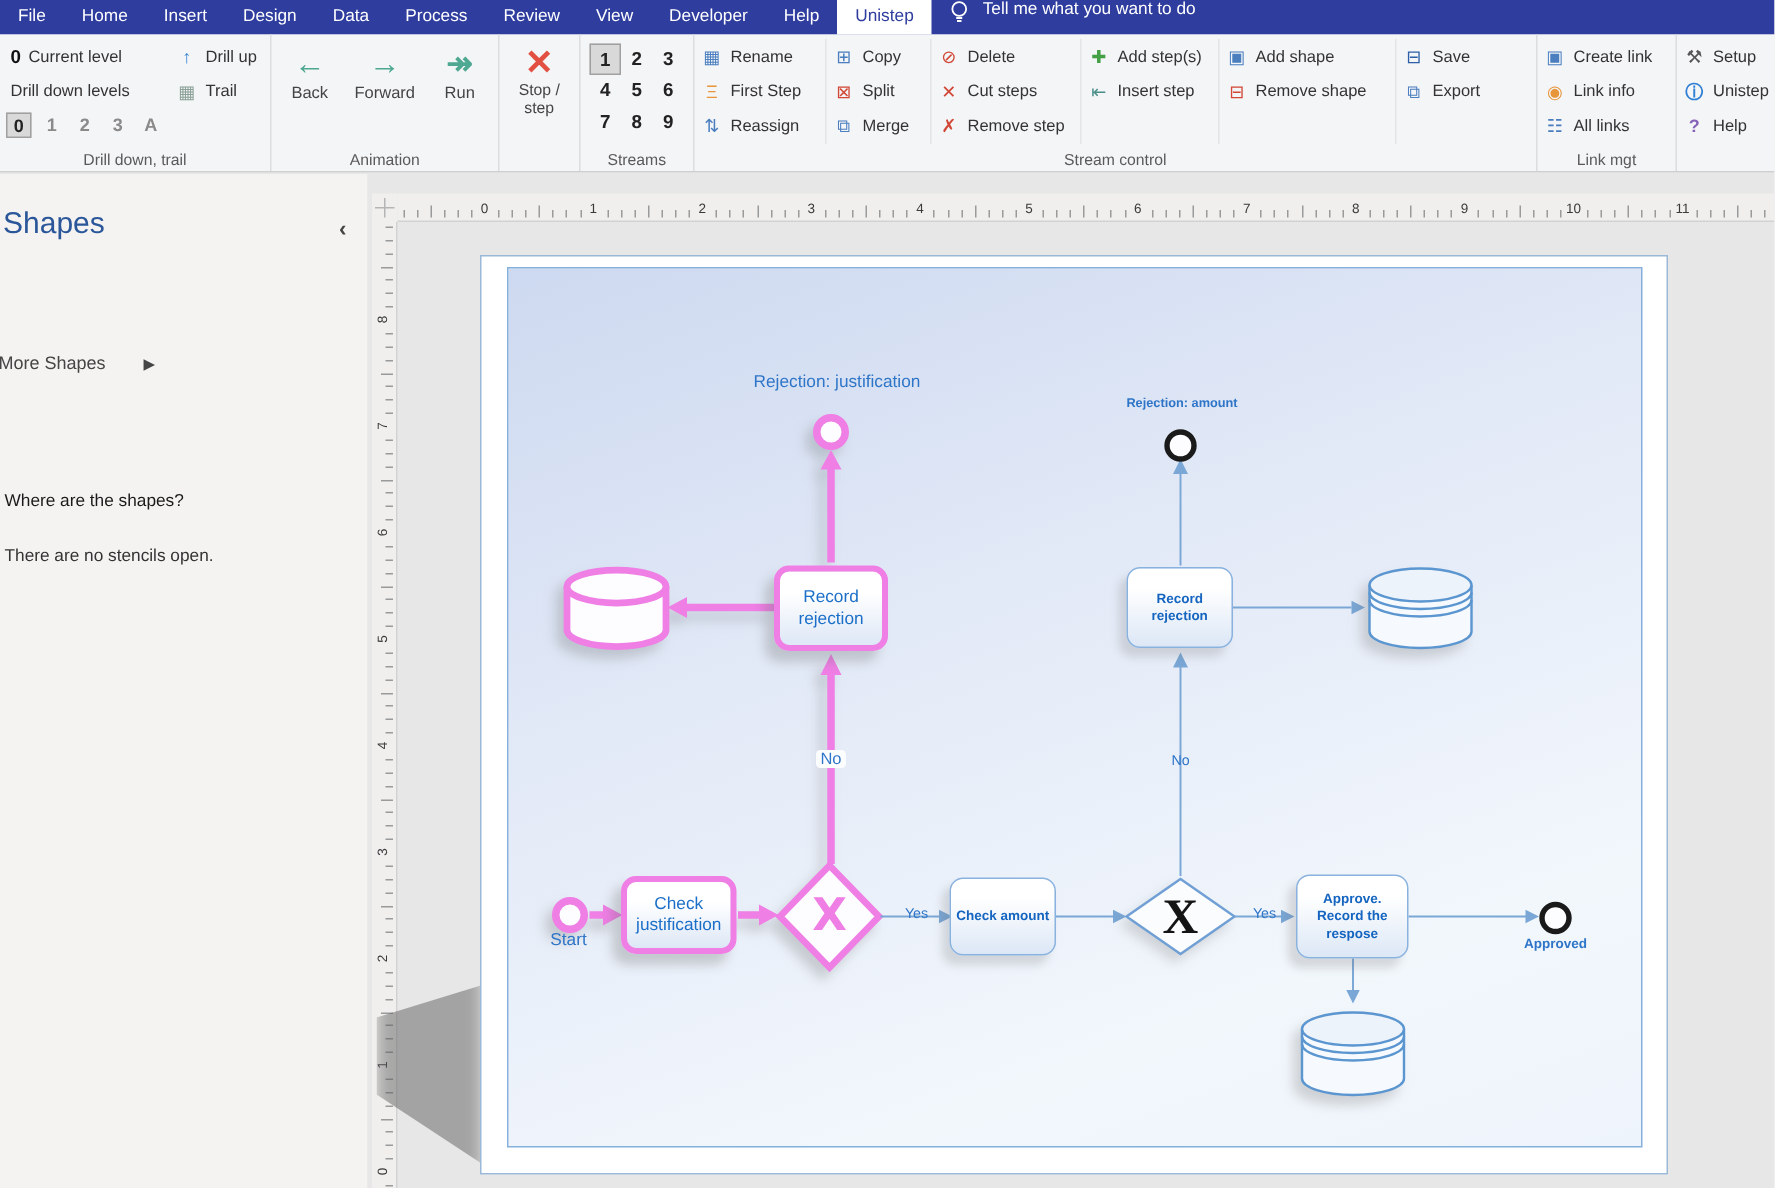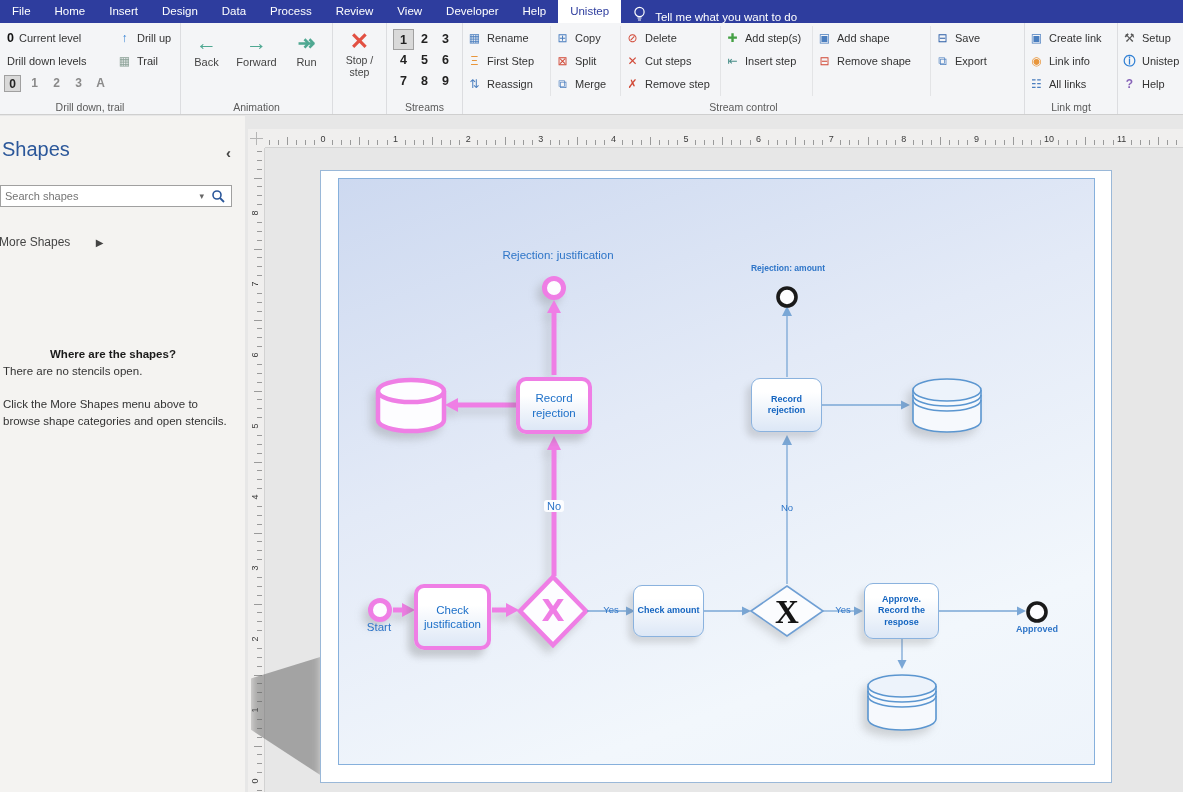--- a/index.html
+++ b/index.html
@@ -3,21 +3,21 @@
 <meta charset="utf-8">
 <style>
   * { margin:0; padding:0; box-sizing:border-box; }
   html,body { width:1183px; height:792px; overflow:hidden; font-family:"Liberation Sans",sans-serif; }
   #app { position:absolute; left:0; top:0; width:1183px; height:792px; background:#e7e7e7; overflow:hidden; }
 
   
   .menubar { position:absolute; left:0; top:0; width:1183px; height:23px; background:#2e3d9e; display:flex; align-items:stretch; }
   .mtab { padding:0 12px; line-height:23px; font-size:11.5px; color:#fff; white-space:nowrap; cursor:default; }
   .mtab.active { background:#fff; color:#2e3d9e; }
-  .tellme-wrap { display:flex; align-items:flex-end; margin-left:12px; color:#fff; font-size:11.5px; gap:9px; }
+  .tellme-wrap { display:flex; align-items:flex-start; margin-left:12px; color:#fff; font-size:11.5px; gap:9px; }
 
   
   .ribbon { position:absolute; left:0; top:23px; width:1183px; height:92px; background:#f4f5f7; border-bottom:1px solid #cfcfcf; display:flex; }
   .rgroup { position:relative; height:100%; border-right:1px solid #dcdde0; padding-top:3px; }
   .glabel { position:absolute; bottom:1px; left:0; right:0; text-align:center; font-size:10.5px; color:#5a5a5a; }
   .g-drill { width:181px; padding-left:4px; }
   .g-anim  { width:152px; }
   .g-stop  { width:54px; }
   .g-streams { width:76px; }
   .g-sc    { width:562px; }
@@ -48,21 +48,21 @@
 
   
   .panel { position:absolute; left:0; top:116px; width:245px; height:676px; background:#f4f3f1; }
   .ptitle { position:absolute; left:2px; top:22px; font-size:20px; color:#2b579a; }
   .pcollapse { position:absolute; right:14px; top:28px; font-size:15px; color:#444; font-weight:bold; }
   .searchbox { position:absolute; left:0; top:69px; width:232px; height:22px; background:#fff; border:1px solid #a0a0a0; display:flex; align-items:center; }
   .searchbox input { flex:1; border:none; outline:none; font-size:11px; color:#444; padding:0 4px; font-family:"Liberation Sans",sans-serif; background:transparent; }
   .caret { font-size:9px; color:#666; padding:0 5px; }
   .moreshapes { position:absolute; left:-1px; top:119px; font-size:12px; color:#454545; }
   .moreshapes .arr { margin-left:22px; font-size:10px; color:#444; }
-  .phelp-h { position:absolute; left:3px; top:232px; font-size:11.5px; font-weight:bold; color:#1a1a1a;margin-left:47px; }
+  .phelp-h { position:absolute; left:3px; top:212px; font-size:11.5px; font-weight:normal; color:#1a1a1a; }
   .phelp-1 { position:absolute; left:3px; top:249px; font-size:11.5px; color:#333; }
   .phelp-2 { position:absolute; left:3px; top:280px; width:233px; font-size:11.5px; color:#333; line-height:1.45; }
 
   
   .canvas { position:absolute; left:245px; top:116px; width:938px; height:676px; background:#e7e7e7; overflow:hidden; }
   .hruler { position:absolute; left:20px; top:13px; right:0; height:19px; background:#f0efee; border-bottom:1px solid #d2d2d2; overflow:hidden; }
   .vruler { position:absolute; left:3px; top:32px; width:17px; bottom:0; background:#f0efee; border-right:1px solid #d2d2d2; overflow:hidden; }
   .corner { position:absolute; left:3px; top:13px; width:17px; height:19px; background:#f0efee; }
   .corner:before, .corner:after { content:""; position:absolute; background:#b5b5b5; }
   .corner:before { left:8px; top:3px; width:1px; height:13px; }
@@ -293,35 +293,26 @@
               <span>Help</span>
             </span>
       </div>
         </div>
     </div>
   </div>
 
   <div class="panel">
     <div class="ptitle">Shapes</div>
     <div class="pcollapse">‹</div>
-    <div class="searchbox">
-      <input type="text" placeholder="Search shapes" style="">
-      <span class="caret">▾</span>
-      <svg width="18" height="14" viewBox="0 0 18 14" style="margin-right:4px">
-          <circle cx="8" cy="6" r="4" fill="none" stroke="#2b579a" stroke-width="1.6"></circle>
-          <path d="M11 9 L15 13" stroke="#2b579a" stroke-width="1.8"></path>
-        </svg>
-    </div>
     <div class="moreshapes">
       <span>More Shapes</span>
       <span class="arr">▶</span>
     </div>
     <div class="phelp-h">Where are the shapes?</div>
     <div class="phelp-1">There are no stencils open.</div>
-    <div class="phelp-2">Click the More Shapes menu above to browse shape categories and open stencils.</div>
   </div>
 
   <div class="canvas">
     <div class="corner"></div>
     <div class="hruler" id="hruler">
         <div class="hnum" style="left: 58px;">0</div>
         <div class="hnum" style="left: 130.6px;">1</div>
         <div class="hnum" style="left: 203.2px;">2</div>
         <div class="hnum" style="left: 275.8px;">3</div>
         <div class="hnum" style="left: 348.4px;">4</div>
@@ -554,21 +545,21 @@
         <circle cx="1037" cy="612" r="9"></circle>
       </g>
     </svg>
 
     <div class="dg-label" style="left:233px;top:133px;width:160px;font-size:11.5px">Rejection: justification</div>
     <div class="dg-label lbl-bold" style="left:483px;top:147px;width:120px">Rejection: amount</div>
 
     <div class="task task-pink" style="left:271px;top:261px;width:76px;height:57px">
         <span>Record rejection</span>
       </div>
-    <div class="task task-pink" style="left:169px;top:468px;width:77px;height:66px">
+    <div class="task task-pink" style="left:169px;top:468px;width:77px;height:52px">
         <span>Check justification</span>
       </div>
     <div class="task task-blue" style="left:388px;top:469px;width:71px;height:52px">
         <span>Check amount</span>
       </div>
     <div class="task task-blue" style="left:506px;top:262px;width:71px;height:54px">
         <span>Record rejection</span>
       </div>
     <div class="task task-blue" style="left:619px;top:467px;width:75px;height:56px">
         <span>Approve. Record the respose</span>

